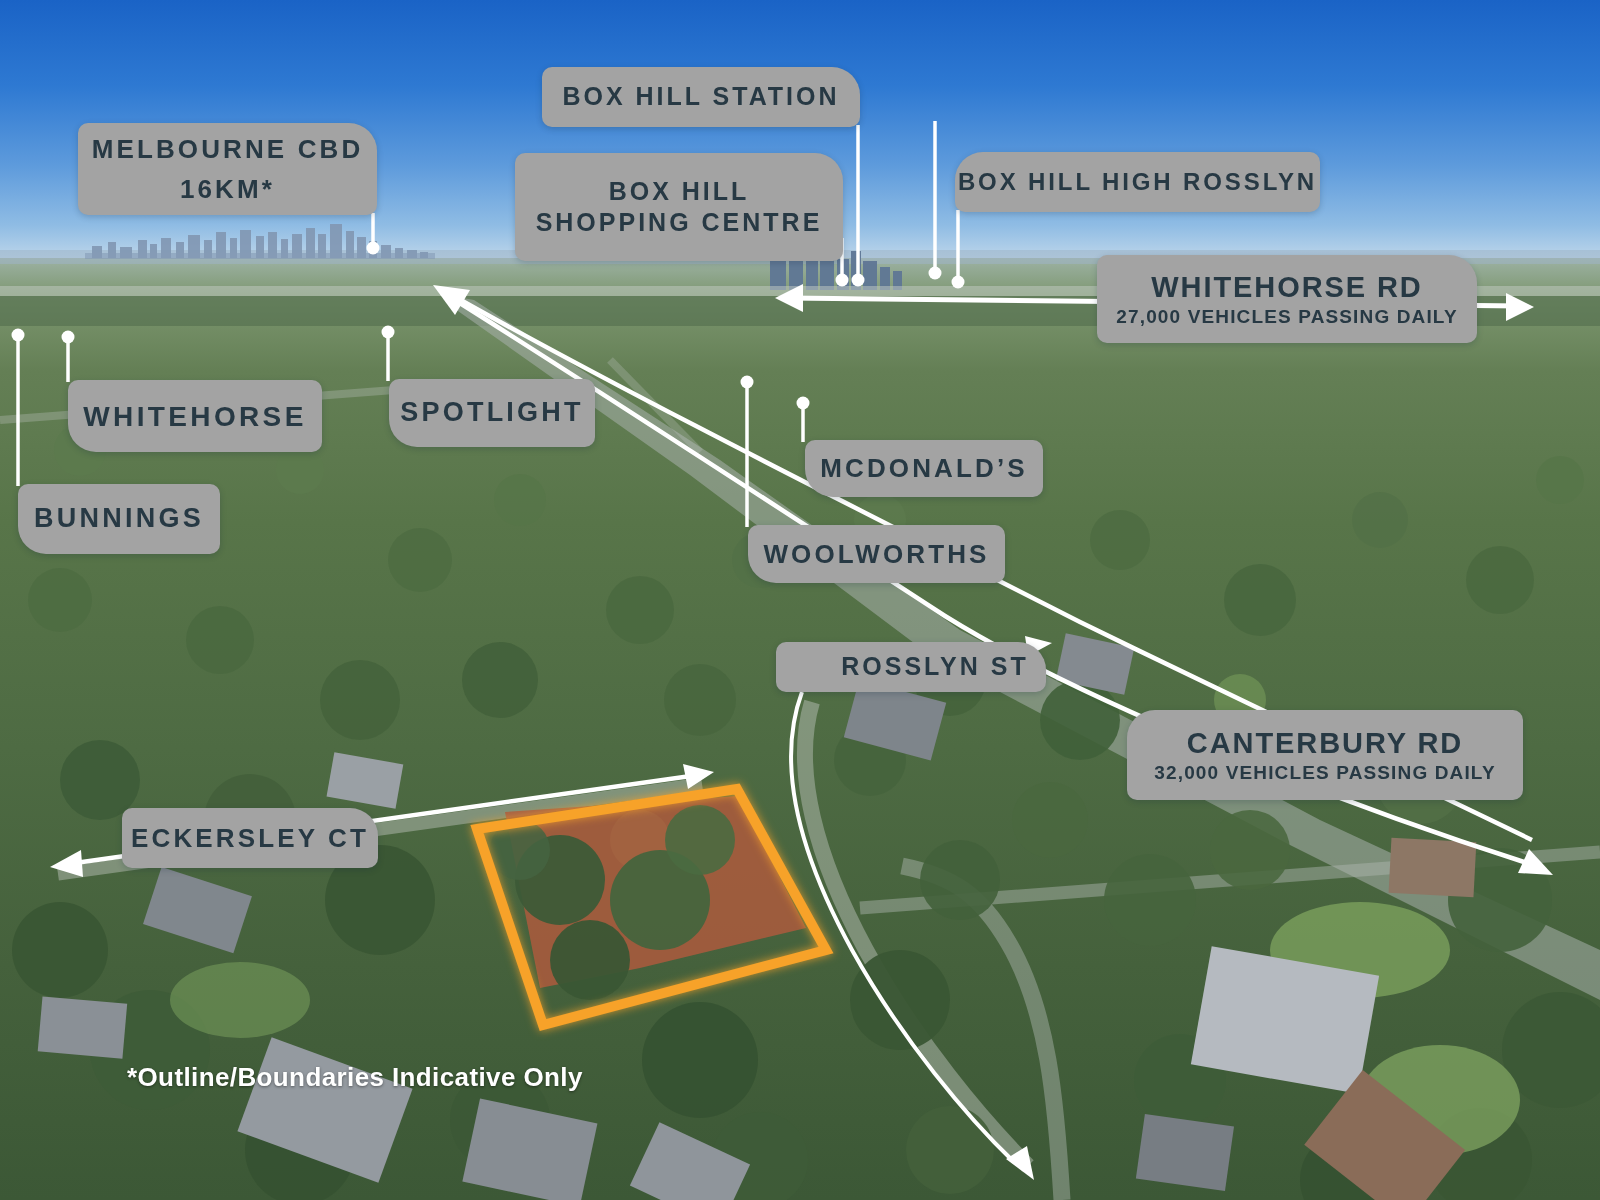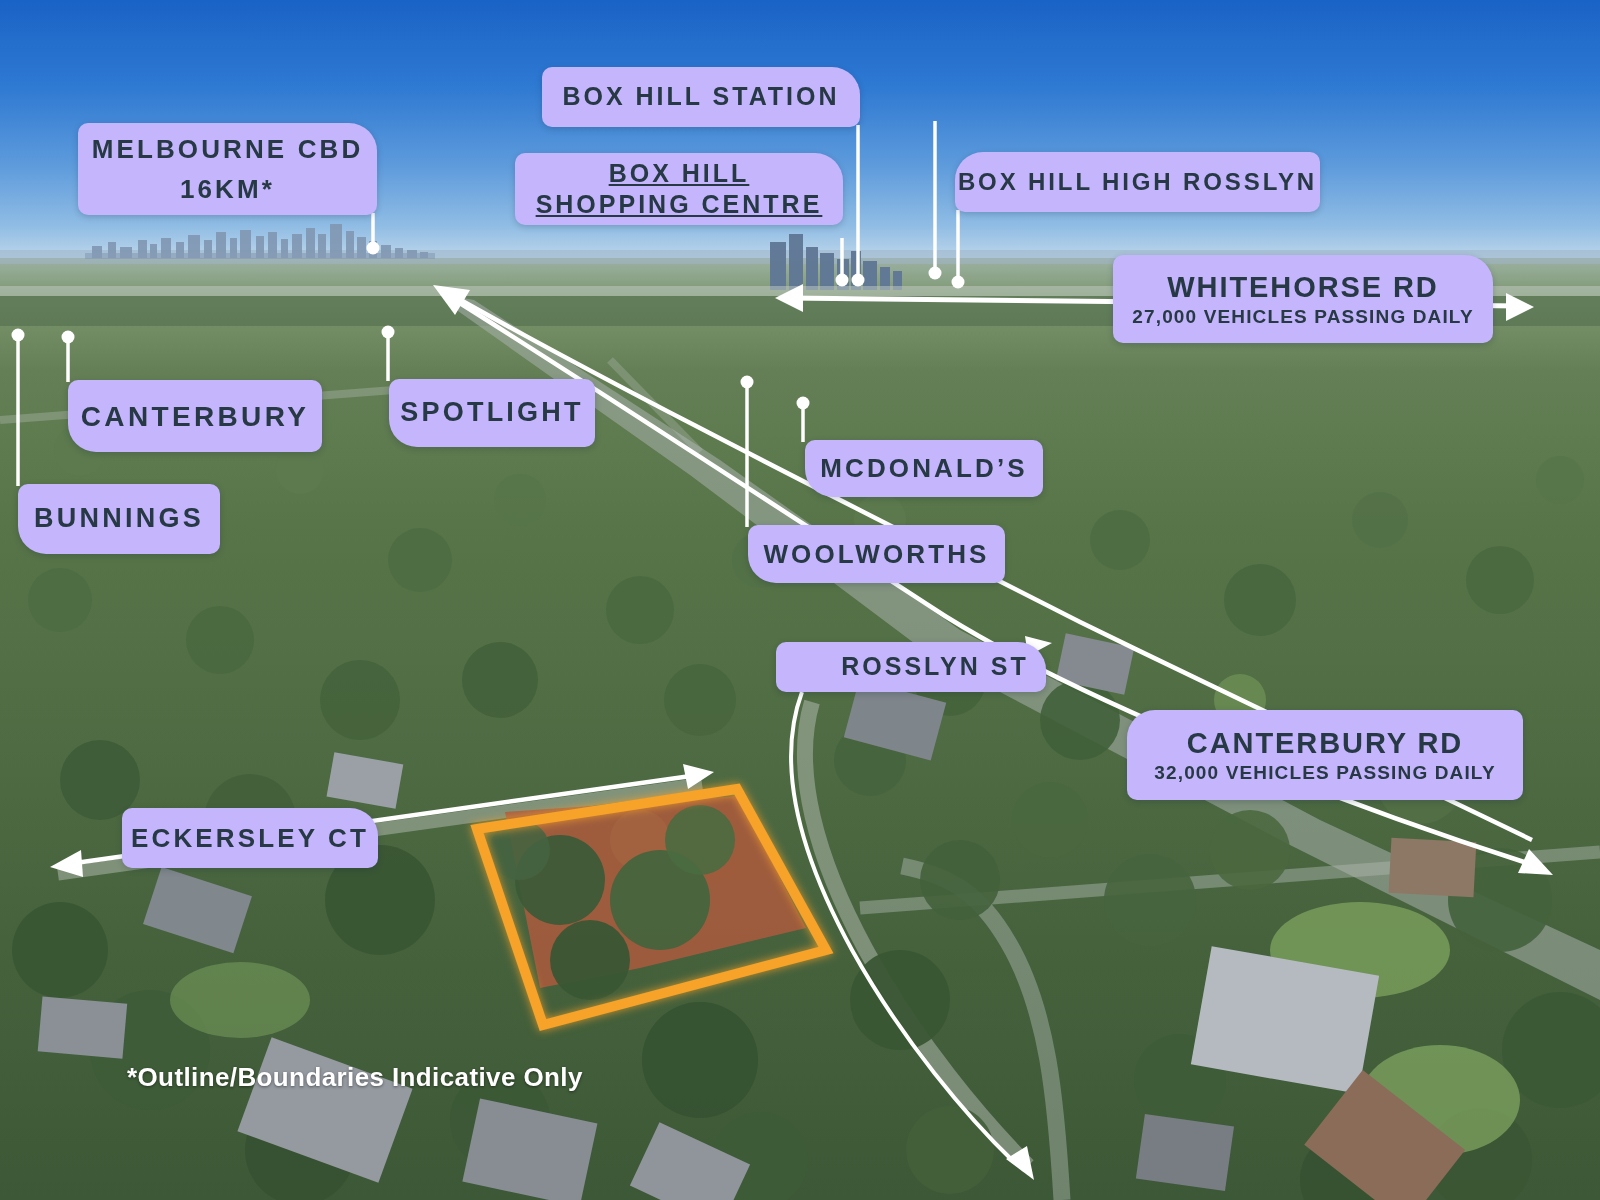--- a/index.html
+++ b/index.html
@@ -3,21 +3,21 @@
 <meta charset="utf-8">
 <style>
   html,body{margin:0;padding:0;background:#0c1420;}
   .stage{position:relative;width:1600px;height:1200px;overflow:hidden;
          font-family:"Liberation Sans",sans-serif;}
   .sky{position:absolute;left:0;top:0;width:1600px;height:268px;
        background:linear-gradient(180deg,#1A63C6 0%,#2E79D2 32%,#5E9BDC 62%,#8FBCE4 84%,#CADDEC 100%);}
   .ground{position:absolute;left:0;top:258px;width:1600px;height:942px;
        background:linear-gradient(180deg,#9db2a4 0%,#7d9770 4%,#647f55 12%,#587549 28%,#4e6b43 52%,#45613c 75%,#3c5836 100%);}
   .scene{position:absolute;left:0;top:0;width:1600px;height:1200px;}
-  .lbl{position:absolute;background:#c4b5fd;color:#273944;font-weight:bold;
+  .lbl{position:absolute;background:#a3a3a3;color:#273944;font-weight:bold;
        display:flex;flex-direction:column;align-items:center;justify-content:center;
        letter-spacing:.12em;text-align:center;line-height:1.25;
        box-shadow:0 2px 6px rgba(20,40,60,.22);}
   .lbl .l2{letter-spacing:.06em;}
   .disclaimer{position:absolute;color:#ffffff;font-weight:bold;letter-spacing:.015em;
        text-shadow:0 1px 3px rgba(0,0,0,.45);}
 </style>
 </head>
 <body>
 
@@ -206,37 +206,37 @@
 
   <div class="lbl" style="left:78px;top:123px;width:299px;height:92px;font-size:26px;border-radius:10px 28px 10px 10px;gap:8px;">
     <span class="l1">MELBOURNE CBD</span>
     <span class="l1">16KM*</span>
   </div>
 
   <div class="lbl" style="left:542px;top:67px;width:318px;height:60px;font-size:25px;border-radius:10px 28px 10px 10px;">
     <span>BOX HILL STATION</span>
   </div>
 
-  <div class="lbl" style="left:515px;top:153px;width:328px;height:72px;font-size:25px;border-radius:10px 28px 10px 10px;text-decoration:underline;">
+  <div class="lbl" style="left:515px;top:153px;width:328px;height:108px;font-size:25px;border-radius:10px 28px 10px 10px;">
     <span class="l1">BOX HILL</span>
     <span class="l1">SHOPPING CENTRE</span>
   </div>
 
 
   <div class="lbl" style="left:955px;top:152px;width:365px;height:60px;font-size:24px;border-radius:28px 10px 10px 10px;">
     <span>BOX HILL HIGH ROSSLYN</span>
   </div>
 
-  <div class="lbl" style="left:1097px;top:255px;width:380px;height:88px;border-radius:10px 28px 10px 10px;margin-left:16px;">
+  <div class="lbl" style="left:1097px;top:255px;width:380px;height:88px;border-radius:10px 28px 10px 10px;">
     <span class="l1" style="font-size:29px;">WHITEHORSE RD</span>
     <span class="l2" style="font-size:19px;">27,000 VEHICLES PASSING DAILY</span>
   </div>
 
   <div class="lbl" style="left:68px;top:380px;width:254px;height:72px;font-size:28px;border-radius:10px 10px 10px 28px;">
-    <span>CANTERBURY</span>
+    <span>WHITEHORSE</span>
   </div>
 
   <div class="lbl" style="left:389px;top:379px;width:206px;height:68px;font-size:27px;border-radius:10px 10px 10px 28px;">
     <span>SPOTLIGHT</span>
   </div>
 
   <div class="lbl" style="left:18px;top:484px;width:202px;height:70px;font-size:27px;border-radius:10px 10px 10px 28px;">
     <span>BUNNINGS</span>
   </div>
 

